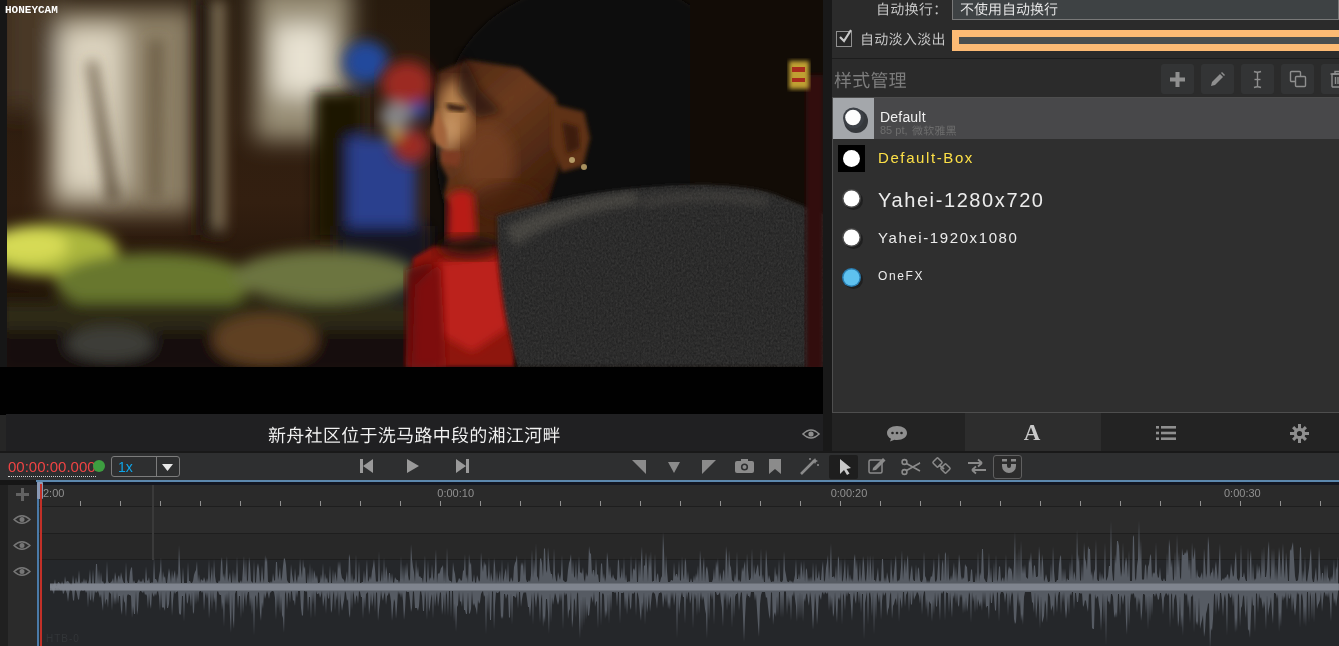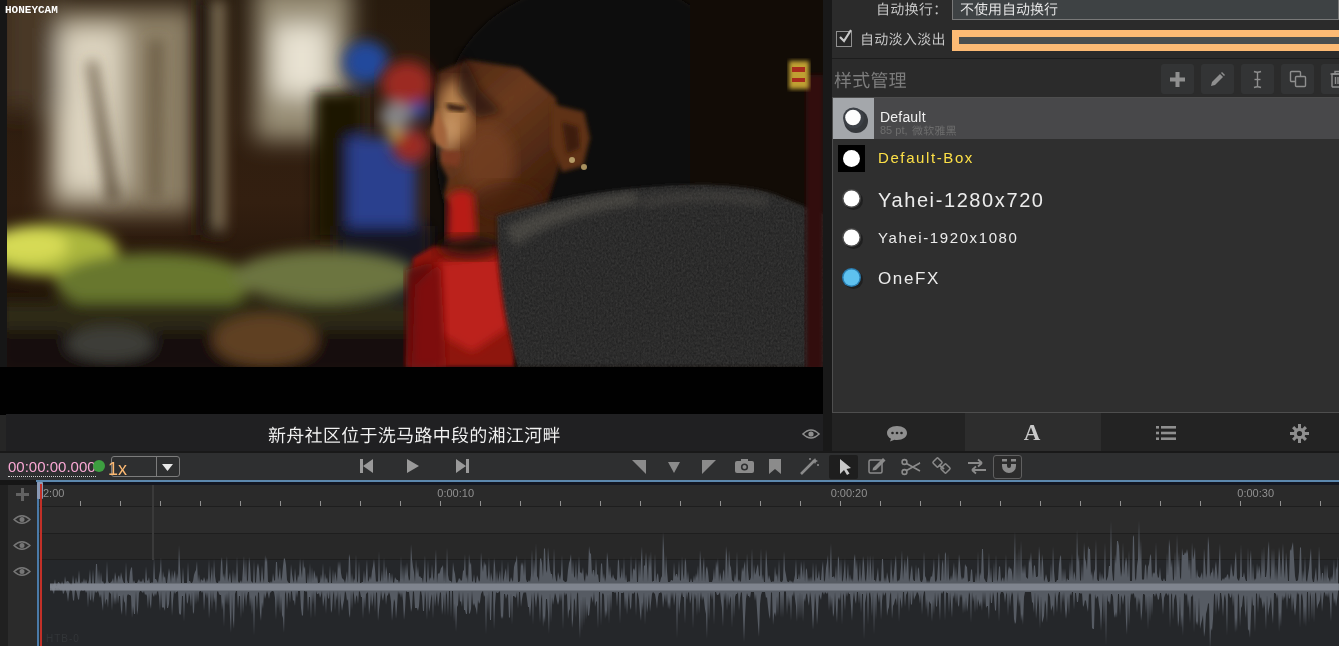--- a/index.html
+++ b/index.html
@@ -282,21 +282,21 @@
     <circle cx="14.5" cy="14.5" r="9.5" fill="#1f1f1f"></circle>
     <circle cx="12.5" cy="12.5" r="9.5" fill="#4a4a4a"></circle>
     <circle cx="12.5" cy="12.5" r="8" fill="#fff"></circle>
   </svg>
 <div class="abs" style="left:878px;top:229px;font-size:15px;letter-spacing:1.6px;color:#ececec">Yahei-1920x1080</div>
 <svg class="abs" style="left:839px;top:265px" width="26" height="26" viewBox="0 0 26 26">
     <circle cx="14.5" cy="14.5" r="9.5" fill="#1f1f1f"></circle>
     <circle cx="12.5" cy="12.5" r="9.5" fill="#2a7db0"></circle>
     <circle cx="12.5" cy="12.5" r="8" fill="#5ec1ef"></circle>
   </svg>
-<div class="abs" style="left:878px;top:269px;font-size:17px;letter-spacing:1.6px;color:#ececec">OneFX</div>
+<div class="abs" style="left:878px;top:269px;font-size:12px;letter-spacing:1.6px;color:#ececec">OneFX</div>
 <div class="abs" style="left:832px;top:413px;width:507px;height:40px;background:#232323"></div>
 <div class="abs" style="left:965px;top:413px;width:136px;height:40px;background:#2d2d2d"></div>
 <svg class="abs" style="left:886px;top:425px" width="22" height="17" viewBox="0 0 22 17">
 <path d="M11,1 C5,1 1,4 1,8 C1,10.5 2.5,12.5 5,13.8 L4,16.5 L8.5,14.8 C9.3,15 10.1,15 11,15 C17,15 21,12 21,8 C21,4 17,1 11,1 Z" fill="#8f8f8f"></path>
 <g fill="#232323">
       <circle cx="6.5" cy="8" r="1.3"></circle>
       <circle cx="11" cy="8" r="1.3"></circle>
       <circle cx="15.5" cy="8" r="1.3"></circle>
     </g>
   </svg>
@@ -320,24 +320,24 @@
       </g>
 <g transform="rotate(45 9.5 9.5)">
         <rect x="8" y="0.5" width="3" height="18"></rect>
         <rect x="0.5" y="8" width="18" height="3"></rect>
       </g>
     </g>
 <circle cx="9.5" cy="9.5" r="2.6" fill="#232323"></circle>
   </svg>
 <div class="abs" style="left:0;top:451px;width:1339px;height:2px;background:#191919"></div>
 <div class="abs" style="left:0;top:453px;width:1339px;height:27px;background:#2e2f30"></div>
-<div class="abs" style="left:8px;top:458px;font-size:15px;color:#f9a8d4;border-bottom:1px dotted #cfcfcf;padding-bottom:1px">00:00:00.000</div>
+<div class="abs" style="left:8px;top:458px;font-size:15px;color:#ef4444;border-bottom:1px dotted #cfcfcf;padding-bottom:1px">00:00:00.000</div>
 <div class="abs" style="left:93px;top:460px;width:12px;height:12px;border-radius:50%;background:#3d9e40"></div>
 <div class="abs" style="left:111px;top:456px;width:69px;height:21px;border:1px solid #7c7c7c;border-radius:3px"></div>
-<div class="abs" style="left:108px;top:459px;font-size:18px;color:#fdba74">1x</div>
+<div class="abs" style="left:118px;top:459px;font-size:14px;color:#0ea5e9">1x</div>
 <div class="abs" style="left:156px;top:457px;width:1px;height:19px;background:#7c7c7c"></div>
 <svg class="abs" style="left:162px;top:464px" width="11" height="7">
     <path d="M0,0 H11 L5.5,7 Z" fill="#e8e8e8"></path>
   </svg>
 <svg class="abs" style="left:358px;top:458px" width="115" height="16" viewBox="0 0 115 16">
 <g fill="#9a9a9a">
       <rect x="2" y="1" width="3" height="14"></rect>
       <path d="M15,1 L15,15 L5,8 Z"></path>
 <path d="M49,1 L61,8 L49,15 Z"></path>
 <path d="M98,1 L98,15 L108,8 Z M108,1 h3 v14 h-3 Z"></path>
@@ -413,21 +413,21 @@
 <path d="M1,6.5 Q9,-1 17,6.5 Q9,14 1,6.5 Z" fill="none" stroke="#767676" stroke-width="1.5"></path>
 <circle cx="9" cy="6.5" r="2.5" fill="#767676"></circle>
   </svg>
 <svg class="abs" style="left:13px;top:565px" width="18" height="13" viewBox="0 0 18 13">
 <path d="M1,6.5 Q9,-1 17,6.5 Q9,14 1,6.5 Z" fill="none" stroke="#767676" stroke-width="1.5"></path>
 <circle cx="9" cy="6.5" r="2.5" fill="#767676"></circle>
   </svg>
 <div class="abs" style="left:43px;top:487px;font-size:11px;color:#909090">2:00</div>
 <div class="abs" style="left:424px;top:487px;width:50px;text-align:right;font-size:11px;color:#909090">0:00:10</div>
 <div class="abs" style="left:824px;top:487px;width:50px;text-align:center;font-size:11px;color:#909090">0:00:20</div>
-<div class="abs" style="left:1224px;top:487px;width:50px;text-align:right;font-size:11px;color:#909090">0:00:30</div>
+<div class="abs" style="left:1224px;top:487px;width:50px;text-align:left;font-size:11px;color:#909090">0:00:30</div>
 <svg class="abs" style="left:0;top:501px" width="1339" height="6">
     <g fill="#8f8f8f">
       <rect x="40" y="0" width="1" height="5"></rect>
       <rect x="80" y="0" width="1" height="5"></rect>
       <rect x="120" y="0" width="1" height="5"></rect>
       <rect x="160" y="0" width="1" height="5"></rect>
       <rect x="200" y="0" width="1" height="5"></rect>
       <rect x="240" y="0" width="1" height="5"></rect>
       <rect x="280" y="0" width="1" height="5"></rect>
       <rect x="320" y="0" width="1" height="5"></rect>

